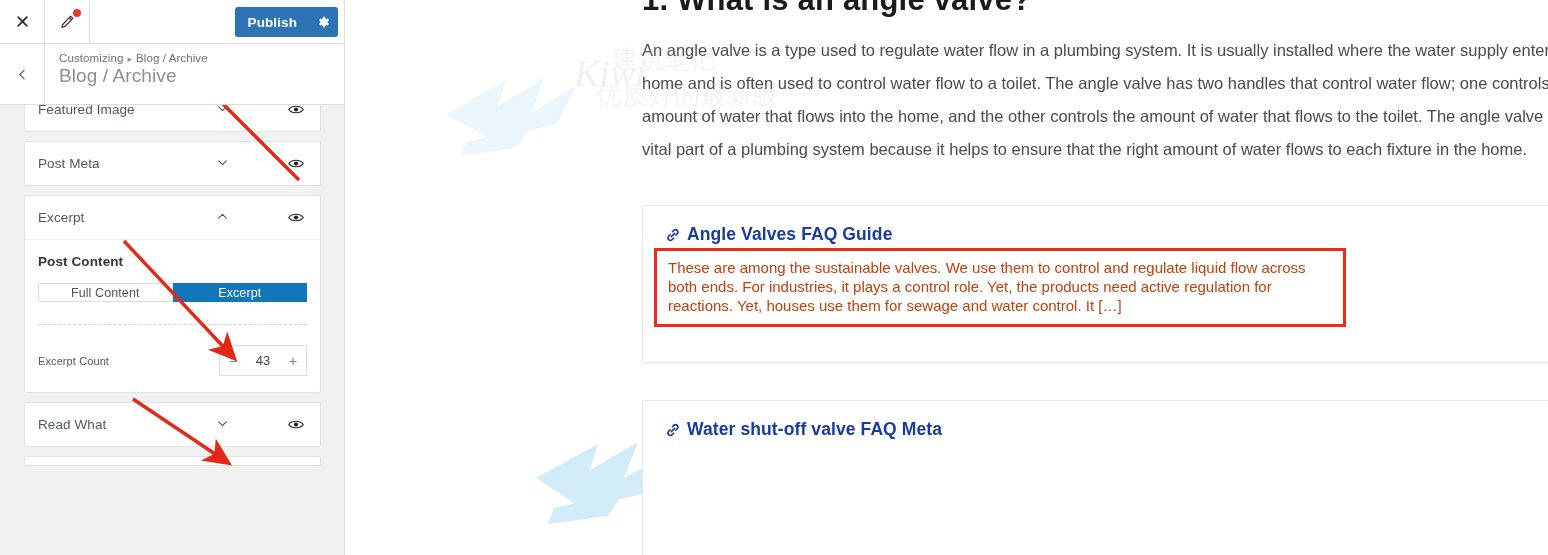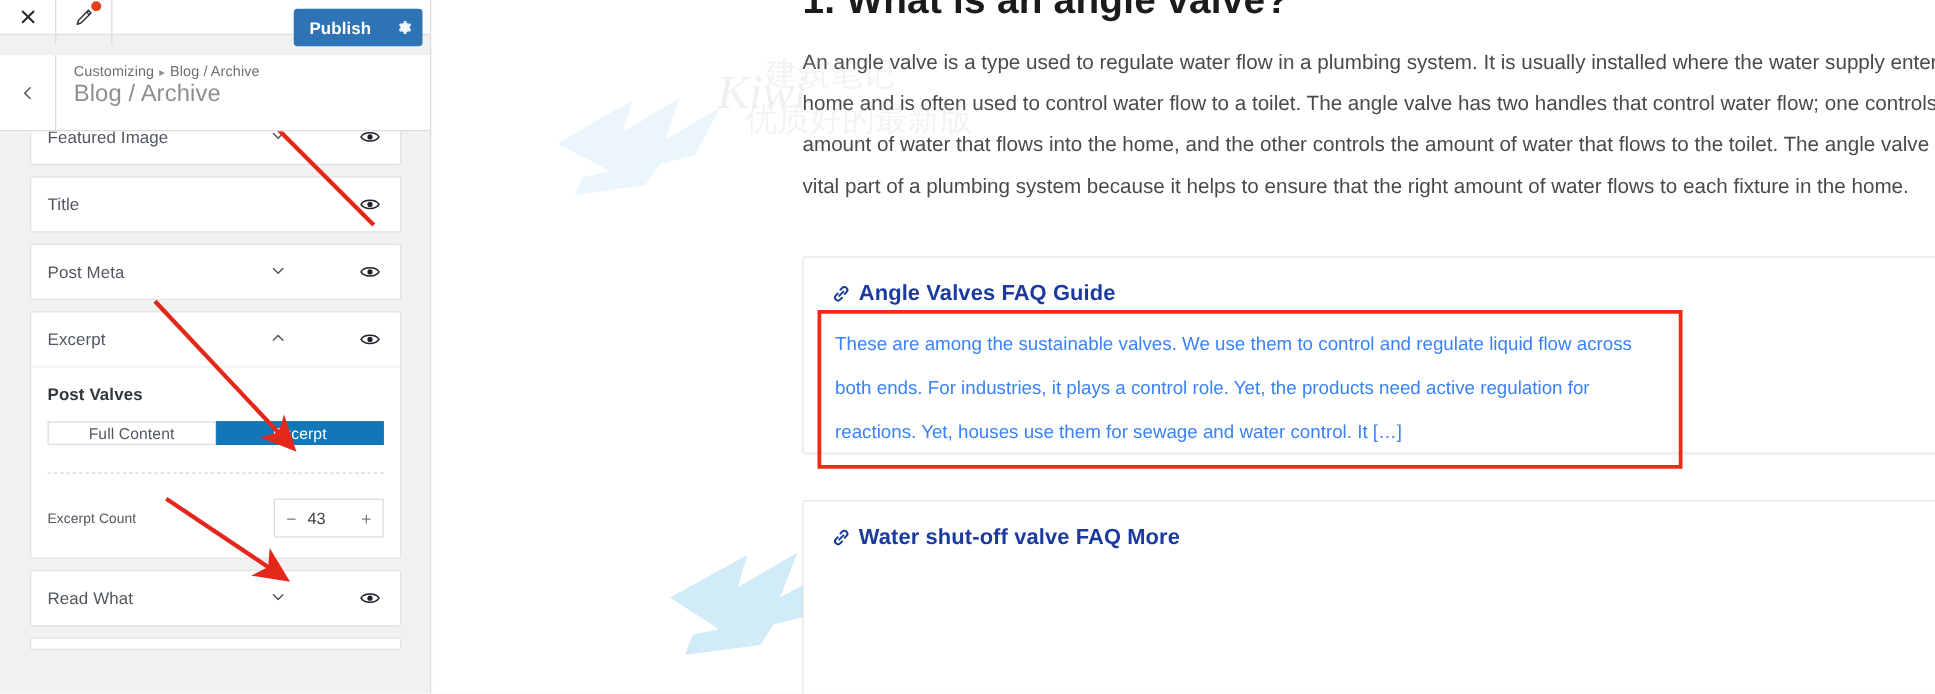--- a/index.html
+++ b/index.html
@@ -13,21 +13,21 @@
 
   
   .customizer {
     position: absolute; left: 0; top: 0;
     width: 345px; height: 555px;
     background: #f1f1f1;
     border-right: 1px solid #dddddd;
     overflow: hidden;
   }
   .cz-topbar {
-    position: absolute; left: 0; top: 0; width: 345px; height: 28px;
+    position: absolute; left: 0; top: 0; width: 345px; height: 44px;
     background: #ffffff;
     border-bottom: 1px solid #dddddd;
     display: flex; align-items: center;
   }
   .cz-close {
     width: 45px; height: 44px;
     display: flex; align-items: center; justify-content: center;
     border-right: 1px solid #dddddd;
     color: #23282d; font-size: 16px; font-weight: bold;
     cursor: pointer;
@@ -168,21 +168,21 @@
     height: 31px;
     width: 88px;
     background: #fff;
   }
   .step-btn {
     width: 26px; height: 100%;
     display: flex; align-items: center; justify-content: center;
     font-size: 14px; color: #7c7c7c; cursor: pointer;
   }
   .step-val {
-    flex: 1; 
+    flex: 1; text-align: center;
     font-size: 13px; color: #3c434a;
   }
 
   
   .preview {
     position: absolute; left: 346px; top: 0;
     width: 1202px; height: 555px;
     background: #f6f7f9;
     overflow: hidden;
   }
@@ -225,22 +225,22 @@
     color: #1a3a9e;
     margin-bottom: 5px;
     cursor: pointer;
     letter-spacing: .1px;
   }
   .link-icon {
     display: inline-flex; margin-right: 6px; color: #1a3a9e;
   }
   .post-excerpt {
     font-size: 15px;
-    line-height: 35px;
-    color: #3b82f6;
+    line-height: 19px;
+    color: #c2410c;
     width: 670px;
   }
   .post-excerpt.boxed {
     border: 3px solid #ee2b16;
     padding: 7px 11px 9px 11px;
     margin-left: -11px;
     margin-top: -2px;
     width: 692px;
   }
 
@@ -314,21 +314,21 @@
 
       <div class="post-card c2">
         <div class="post-title">
           <span class="link-icon">
             <svg width="16" height="16" viewBox="0 0 24 24" fill="none" stroke="currentColor" stroke-width="2.4" stroke-linecap="round">
               <path d="M9.5 14.5 L14.5 9.5"></path>
               <path d="M11 7.2 L13.2 5 a3.6 3.6 0 0 1 5.1 5.1 L16.1 12.3"></path>
               <path d="M12.9 16.8 L10.7 19 a3.6 3.6 0 0 1 -5.1 -5.1 L7.8 11.7"></path>
             </svg>
           </span>
-          <span>Water shut-off valve FAQ More</span>
+          <span>Water shut-off valve FAQ Meta</span>
         </div>
 
       </div>
 
     </div>
   </div>
 
   <div class="customizer">
 
     <div class="cz-topbar">
@@ -381,32 +381,20 @@
           </span>
           <span class="panel-eye">
             <svg width="16" height="13" viewBox="0 0 24 18" fill="none" stroke="currentColor" stroke-width="1.7">
               <path d="M1.2 9 C5 2.5 19 2.5 22.8 9 C19 15.5 5 15.5 1.2 9 Z"></path>
               <circle cx="12" cy="9" r="3.1" fill="currentColor" stroke="none"></circle>
             </svg>
           </span>
         </div>
       </div>
 
-      <div class="panel">
-        <div class="panel-head">
-          <span class="panel-label">Title</span>
-          <span class="panel-chevron"></span>
-          <span class="panel-eye">
-            <svg width="16" height="13" viewBox="0 0 24 18" fill="none" stroke="currentColor" stroke-width="1.7">
-              <path d="M1.2 9 C5 2.5 19 2.5 22.8 9 C19 15.5 5 15.5 1.2 9 Z"></path>
-              <circle cx="12" cy="9" r="3.1" fill="currentColor" stroke="none"></circle>
-            </svg>
-          </span>
-        </div>
-      </div>
 
       <div class="panel">
         <div class="panel-head">
           <span class="panel-label">Post Meta</span>
           <span class="panel-chevron">
             <svg width="13" height="13" viewBox="0 0 24 24" fill="none" stroke="currentColor" stroke-width="2.2" stroke-linecap="round" stroke-linejoin="round">
                 <path d="M5 9 L12 16 L19 9"></path>
               </svg>
           </span>
           <span class="panel-eye">
@@ -427,21 +415,21 @@
               </svg>
           </span>
           <span class="panel-eye">
             <svg width="16" height="13" viewBox="0 0 24 18" fill="none" stroke="currentColor" stroke-width="1.7">
               <path d="M1.2 9 C5 2.5 19 2.5 22.8 9 C19 15.5 5 15.5 1.2 9 Z"></path>
               <circle cx="12" cy="9" r="3.1" fill="currentColor" stroke="none"></circle>
             </svg>
           </span>
         </div>
         <div class="panel-body">
-          <div class="section-label">Post Valves</div>
+          <div class="section-label">Post Content</div>
           <div class="btn-group">
             <div class="btn-seg">Full Content</div>
             <div class="btn-seg active">Excerpt</div>
           </div>
           <div class="divider-dash"></div>
           <div class="count-row">
             <span class="count-label">Excerpt Count</span>
             <div class="stepper">
               <div class="step-btn">−</div>
               <div class="step-val">43</div>

